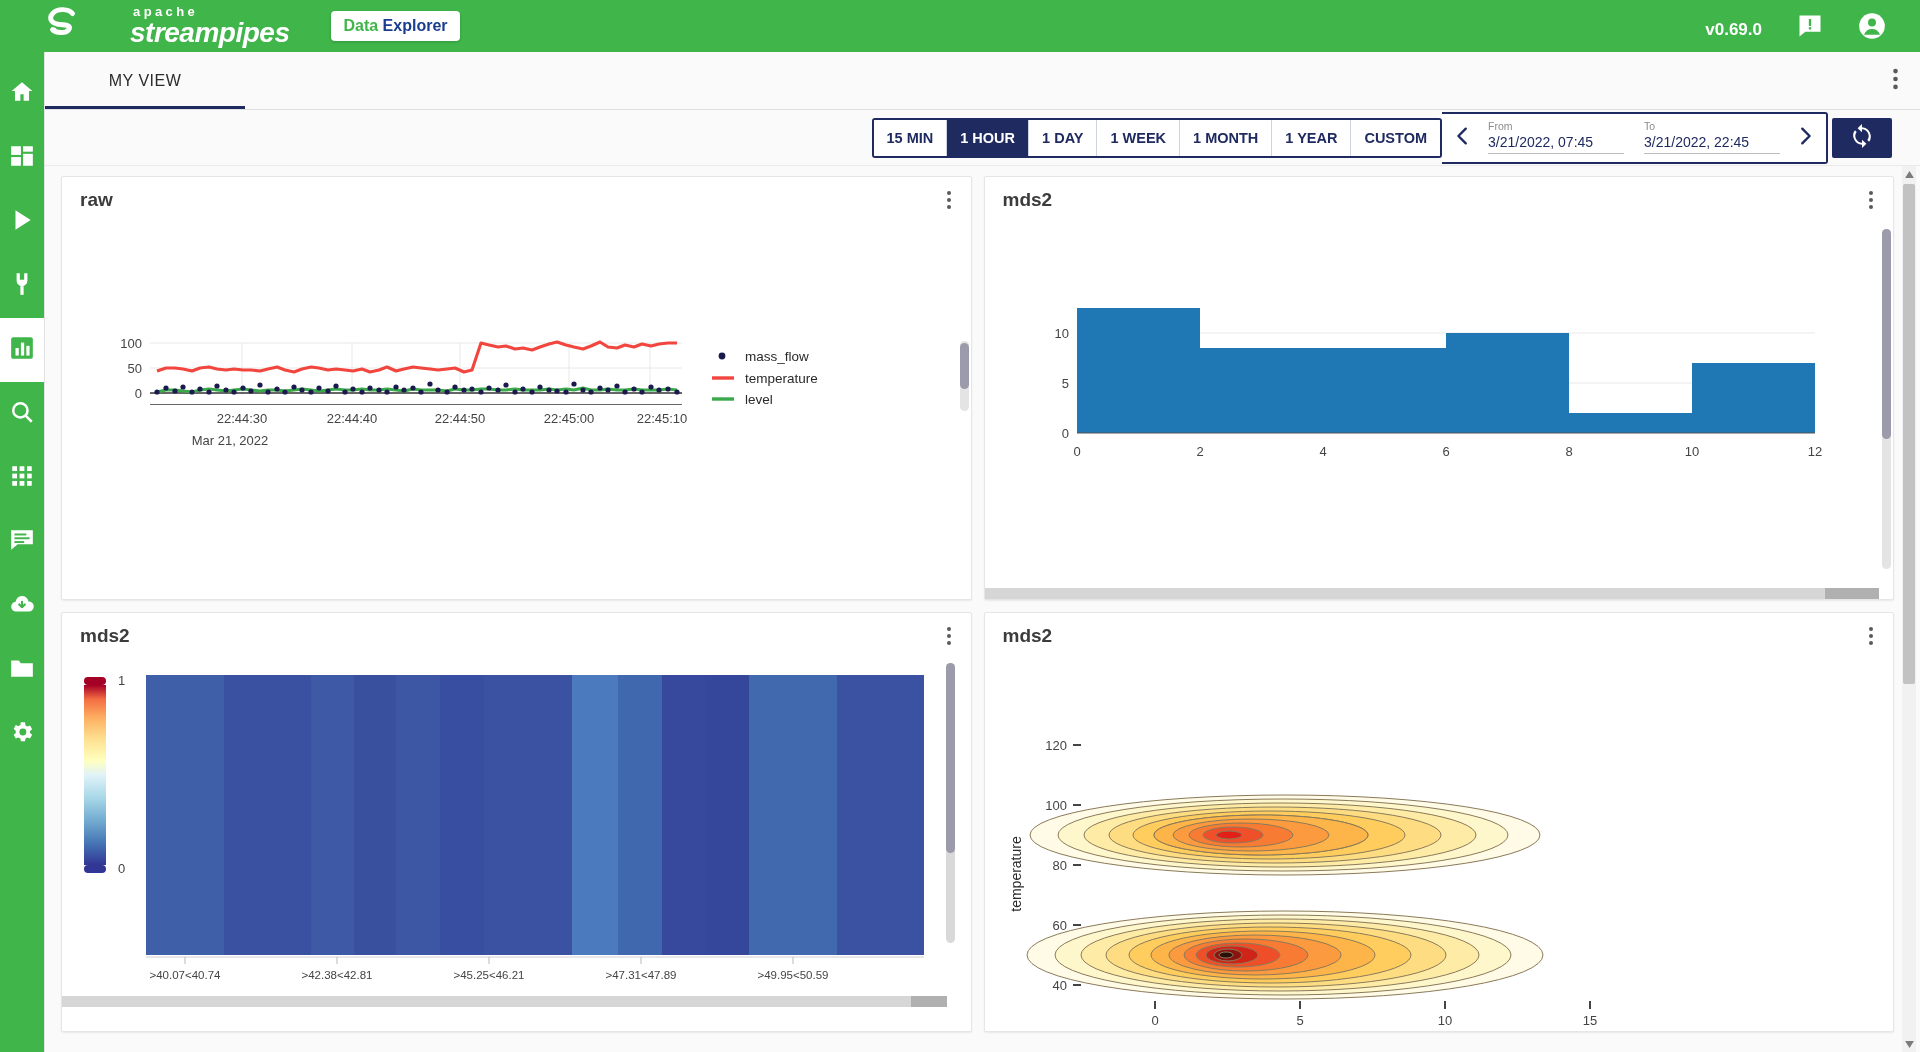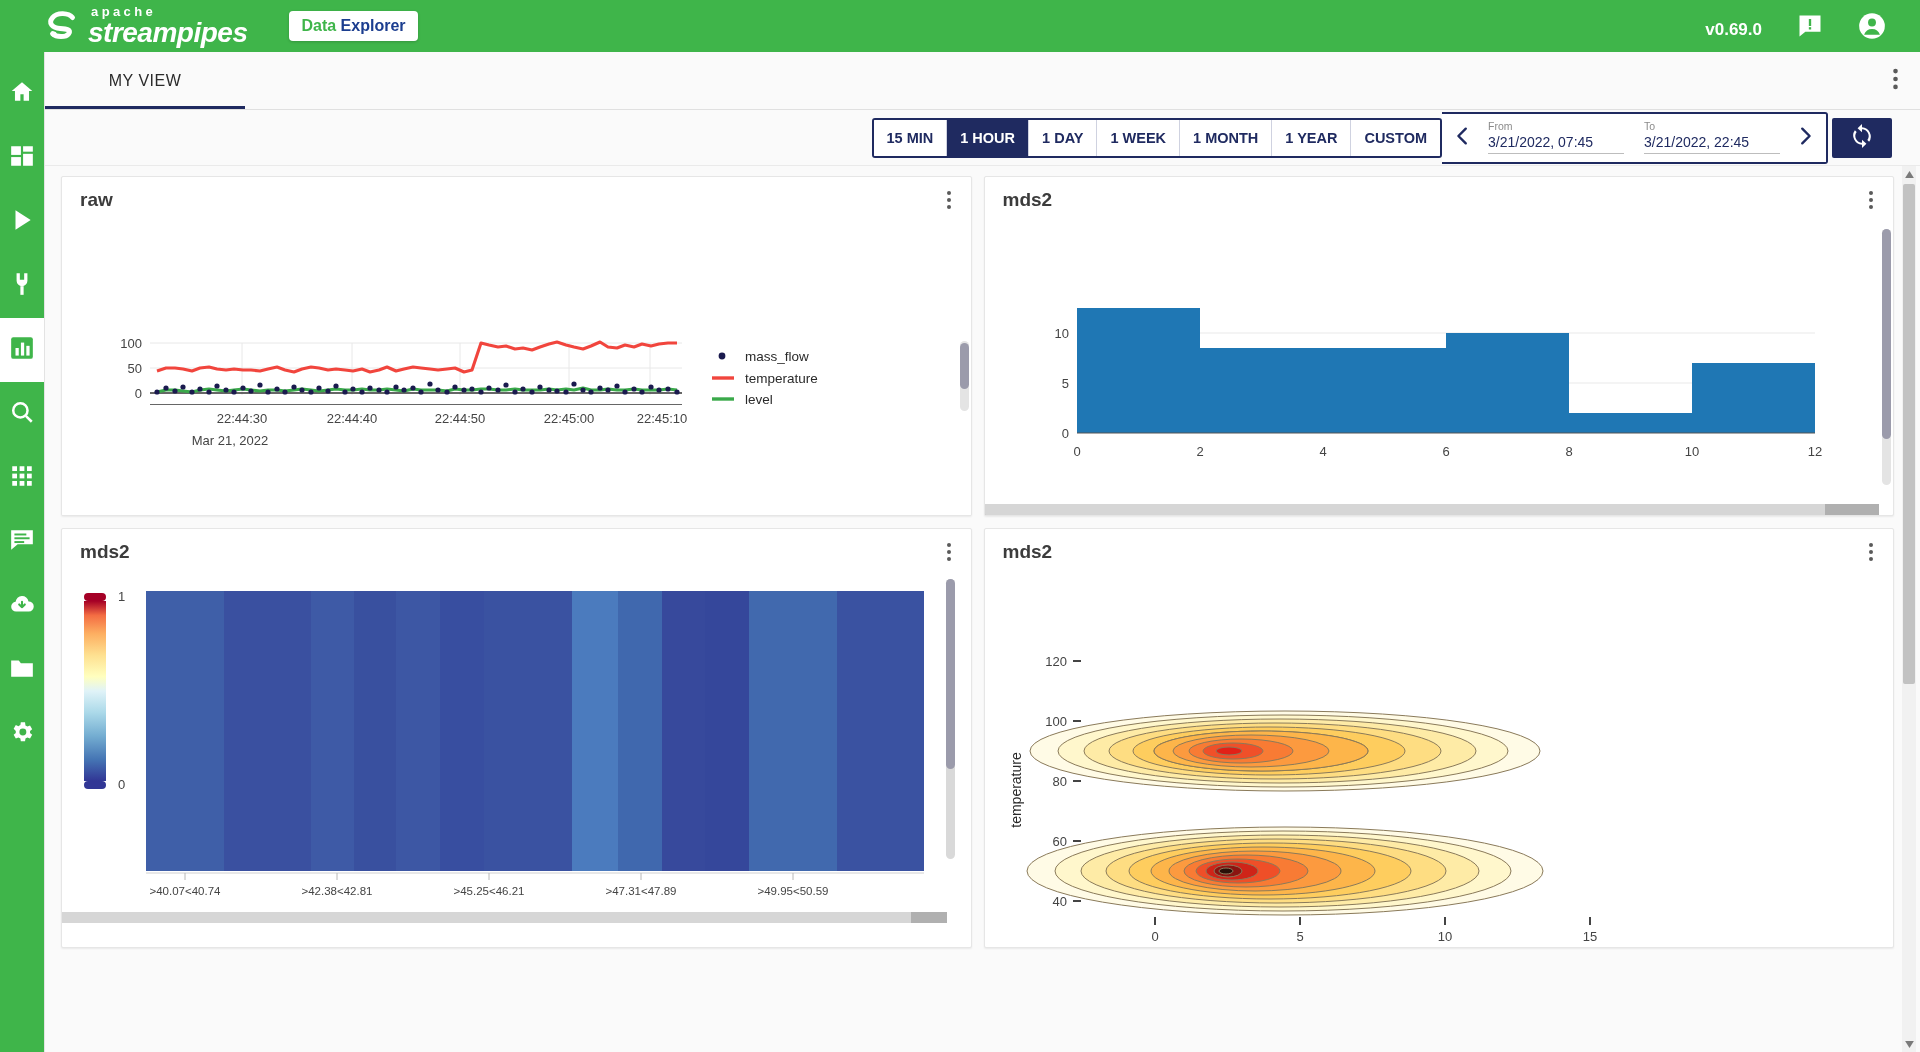--- a/index.html
+++ b/index.html
@@ -8,21 +8,21 @@
     font-family: "Liberation Sans", sans-serif;
     background: #ffffff; overflow: hidden;
   }
   body { display: flex; flex-direction: column; }
 
   
   .topbar {
     height: 52px; background: #3fb54a; flex: 0 0 52px;
     display: flex; align-items: center; position: relative;
   }
-  .logo-wrap { display:flex; align-items:flex-end; margin-left: 44px; }
+  .logo-wrap { display:flex; align-items:flex-start; margin-left: 44px; gap: 42px; }
   .logo-mark { width: 38px; height: 38px; position: relative; }
   .logo-text { margin-left: 6px; line-height: 1; }
   .logo-apache {
     color: #fff; font-size: 13px; letter-spacing: 3.4px; font-weight: 600;
     display:block; margin-left: 3px; margin-bottom: 1px;
   }
   .logo-sp {
     color:#fff; font-size: 28px; font-weight: 700; letter-spacing: -.5px;
     display:block;
     font-style:italic;
@@ -103,21 +103,21 @@
     justify-content:center; cursor:pointer; border-radius:2px; margin-left:4px;
   }
 
   
   .grid-scroll { flex:1 1 auto; overflow:hidden; position:relative; padding: 10px 26px 0 16px; }
   .grid { display:grid; grid-template-columns: 1fr 1fr; gap: 12px; }
   .panel {
     background:#fff; border:1px solid #e6e6e6; border-radius:2px;
     box-shadow: 0 1px 2px rgba(0,0,0,.07); position:relative; overflow:hidden;
   }
-  .panel.r1 { height: 340px; }
+  .panel.r1 { height: 424px; }
   .panel.r2 { height: 420px; }
   .panel-head {
     height: 46px; display:flex; align-items:center; padding: 0 14px 0 18px;
   }
   .panel-title { font-size: 19px; font-weight:700; color:#3c3c3c; }
   .kebab { margin-left:auto; cursor:pointer; display:flex; flex-direction:column; gap:3px; padding:6px; }
   .kebab i { width:4px; height:4px; border-radius:50%; background:#5a5a5a; display:block; }
   .panel-body { position:relative; height: calc(100% - 46px); }
 
   

